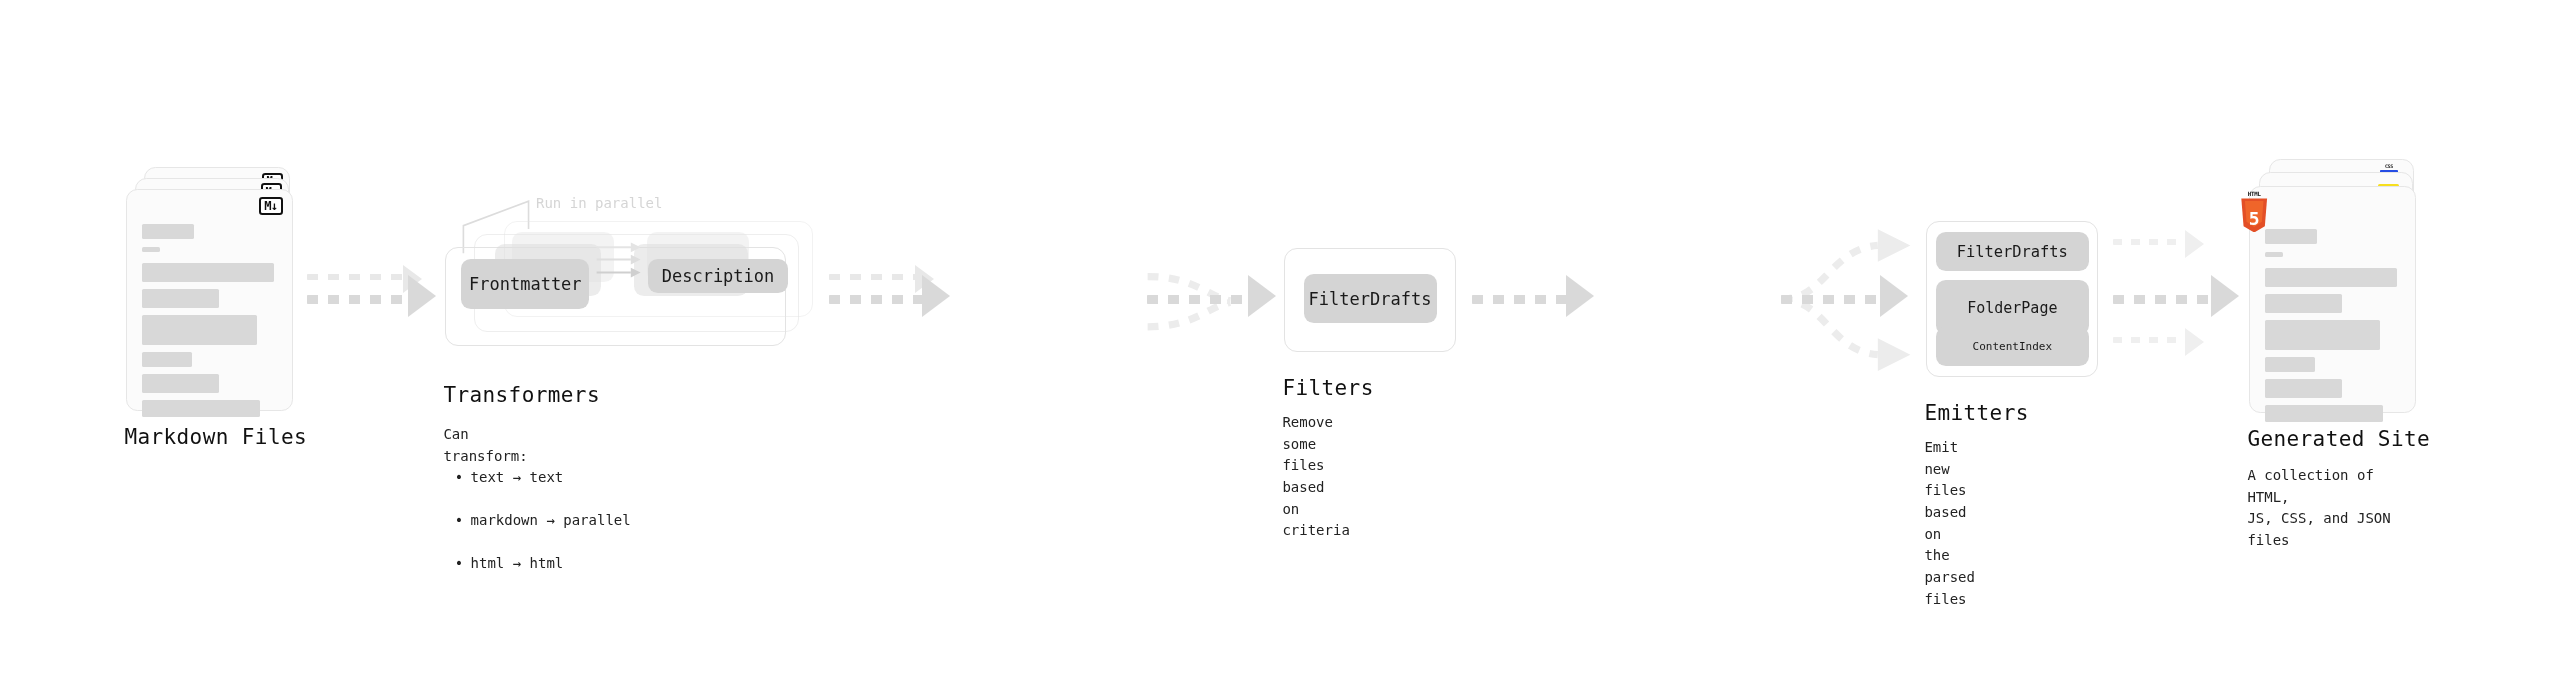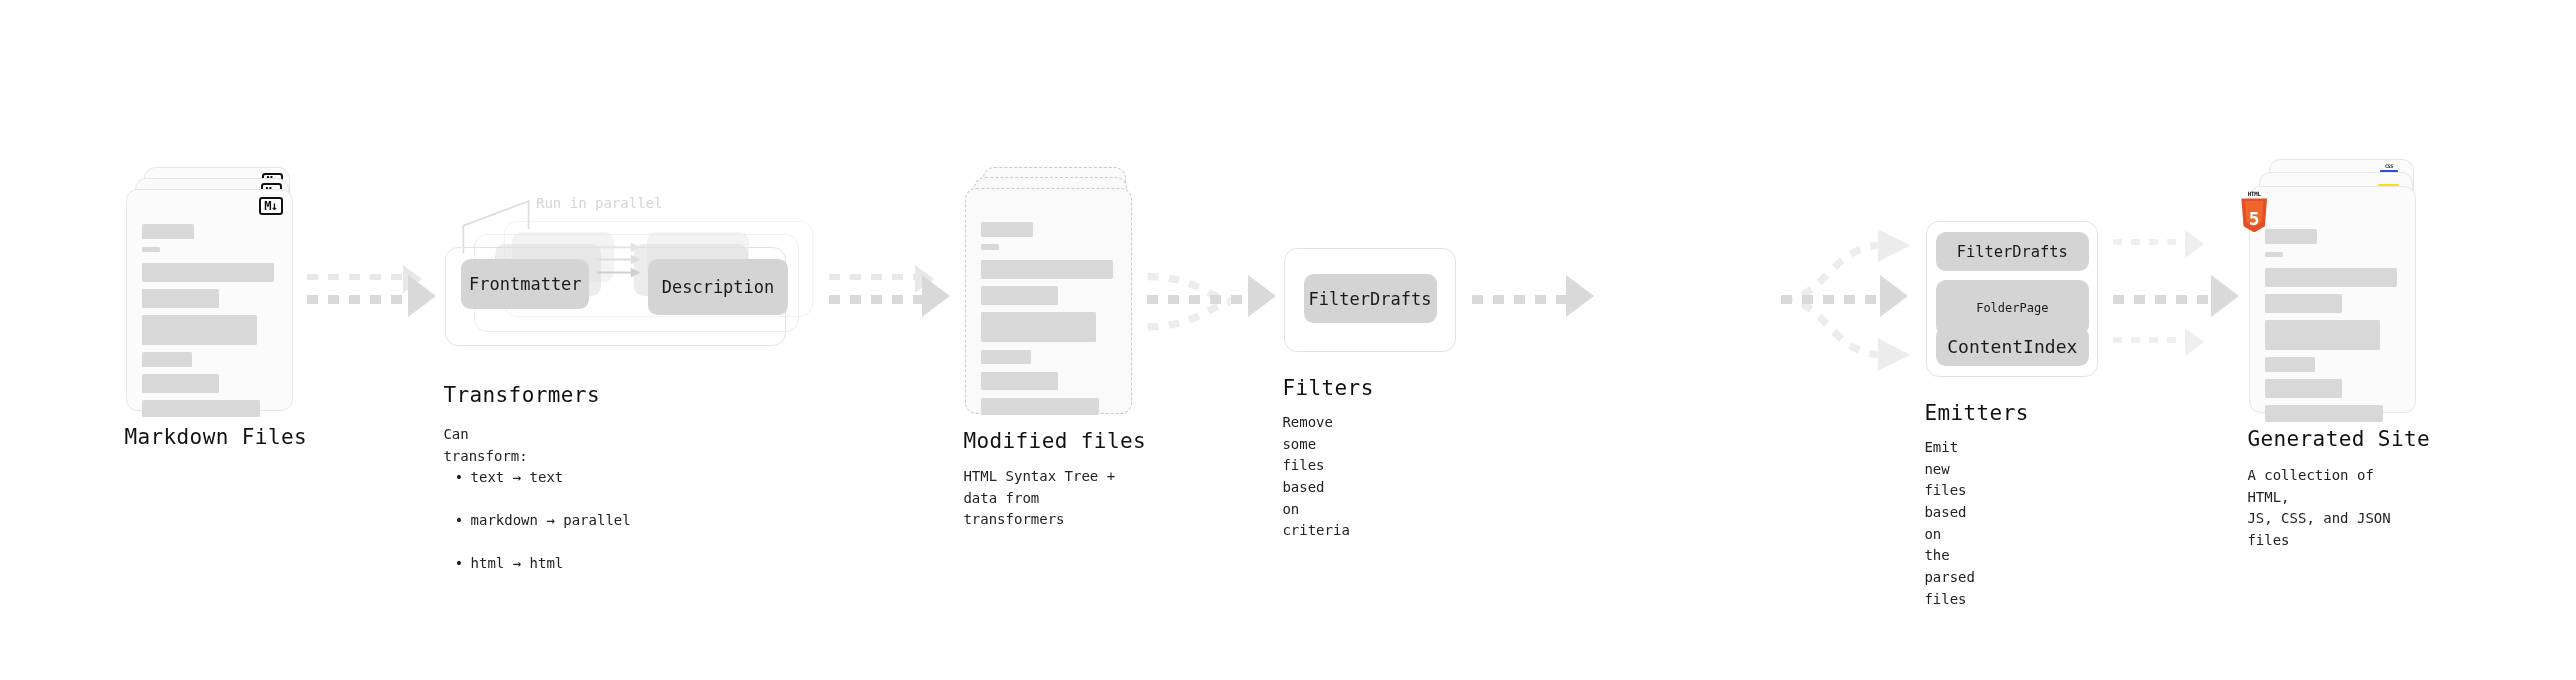--- a/index.html
+++ b/index.html
@@ -178,61 +178,40 @@
         <line x1="2" y1="24" x2="44" y2="24"></line>
           <polygon points="44,18 56,24 44,30" fill="#dedede" stroke="none"></polygon>
       </g>
       <g stroke="#cfcfcf" stroke-width="2.5" fill="none">
         <line x1="2" y1="40" x2="44" y2="40"></line>
           <polygon points="44,34 56,40 44,46" fill="#cfcfcf" stroke="none"></polygon>
       </g>
     </svg>
 
     <div class="chip" style="left:16.3px;top:61px;width:128px;height:50px;">Frontmatter</div>
-    <div class="chip" style="left:203px;top:61px;width:140px;height:56px;">Description</div>
+    <div class="chip" style="left:203px;top:61px;width:140px;height:34px;">Description</div>
 
     <div class="title" style="left:-1.6px;top:185px;">Transformers</div>
     <div class="sub" style="left:-1.6px;top:226px;">Can transform:</div>
     <ul class="bullets sub" style="left:9.8px;top:247px;">
       <li>text → text</li>
       <li>markdown → parallel</li>
       <li>html → html</li>
     </ul>
   </div>
 
   <div class="arrow fade1" style="left:829px;top:267px;">
     <div class="a-dash small-dash" style="left:0;top:6.5px;width:89px;"></div>
     <div class="a-head small-head" style="left:86px;top:-2.4px;"></div>
   </div>
   <div class="arrow" style="left:829px;top:288px;">
     <div class="a-dash" style="left:0;top:7.3px;width:98px;"></div>
     <div class="a-head" style="left:93px;top:-13px;"></div>
   </div>
 
-  <div class="node" style="left:965px;top:167px;">
-    <div class="doc-stack" style="width:175px;height:248px;">
-      <div class="page dashed" style="left:18px;top:0px;width:143px;height:49px;"></div>
-      <div class="page dashed" style="left:9px;top:9.8px;width:153px;height:49px;"></div>
-      <div class="page dashed" style="left:0px;top:21px;width:167px;height:226px;">
-        <div class="lines" style="top:32.5px;">
-          <div class="ln" style="width:52px;height:15.4px;"></div>
-          <div class="ln" style="width:18.7px;height:5.7px;margin-bottom:10.6px;"></div>
-          <div class="ln" style="width:132px;height:18.7px;"></div>
-          <div class="ln" style="width:77px;height:18.7px;"></div>
-          <div class="ln" style="width:115px;height:30px;"></div>
-          <div class="ln" style="width:50px;height:14.6px;"></div>
-          <div class="ln" style="width:77px;height:18.7px;"></div>
-          <div class="ln" style="width:118px;height:17px;"></div>
-        </div>
-      </div>
-    </div>
-    <div class="title" style="left:-1.6px;top:262px;">Modified files</div>
-    <div class="sub" style="left:-1.6px;top:299px;">HTML Syntax Tree +
-data from transformers</div>
-  </div>
 
   <svg width="146" height="98" style="position:absolute;left:1146px;top:260px;" viewBox="0 0 180 120">
     <path d="M2 20 C 60 20, 78 46, 104 50" fill="none" stroke="#ececec" stroke-width="9" stroke-dasharray="13 13"></path>
     <path d="M2 82 C 60 82, 78 56, 104 52" fill="none" stroke="#ececec" stroke-width="9" stroke-dasharray="13 13"></path>
   </svg>
   <div class="arrow" style="left:1147px;top:288px;">
     <div class="a-dash" style="left:0;top:7.3px;width:106px;"></div>
     <div class="a-head" style="left:101px;top:-13px;"></div>
   </div>
 
@@ -257,22 +236,22 @@
     <polygon points="120,144 160,164 120,184" fill="#ececec"></polygon>
   </svg>
   <div class="arrow" style="left:1781px;top:288px;">
     <div class="a-dash" style="left:0;top:7.3px;width:104px;"></div>
     <div class="a-head" style="left:99px;top:-13px;"></div>
   </div>
 
   <div class="node" style="left:1926px;top:221px;">
     <div class="gbox" style="left:0px;top:0px;width:172px;height:156px;"></div>
     <div class="chip" style="left:9.8px;top:11.4px;width:153px;height:39px;font-size:15.4px;">FilterDrafts</div>
-    <div class="chip" style="left:9.8px;top:59px;width:153px;height:55px;font-size:12px;">FolderPage</div>
-    <div class="chip" style="left:9.8px;top:106px;width:153px;height:39px;font-size:18px;">ContentIndex</div>
+    <div class="chip" style="left:9.8px;top:59px;width:153px;height:55px;font-size:15px;">FolderPage</div>
+    <div class="chip" style="left:9.8px;top:106px;width:153px;height:39px;font-size:11px;">ContentIndex</div>
     <div class="title" style="left:-1.6px;top:180px;">Emitters</div>
     <div class="sub" style="left:-1.6px;top:216px;">Emit new files based on
 the parsed files</div>
   </div>
 
   <div class="arrow fade2" style="left:2113px;top:233px;">
     <div class="a-dash small-dash" style="left:0;top:5.7px;width:75px;"></div>
     <div class="a-head small-head" style="left:72px;top:-3.3px;"></div>
   </div>
   <div class="arrow" style="left:2113px;top:288px;">

